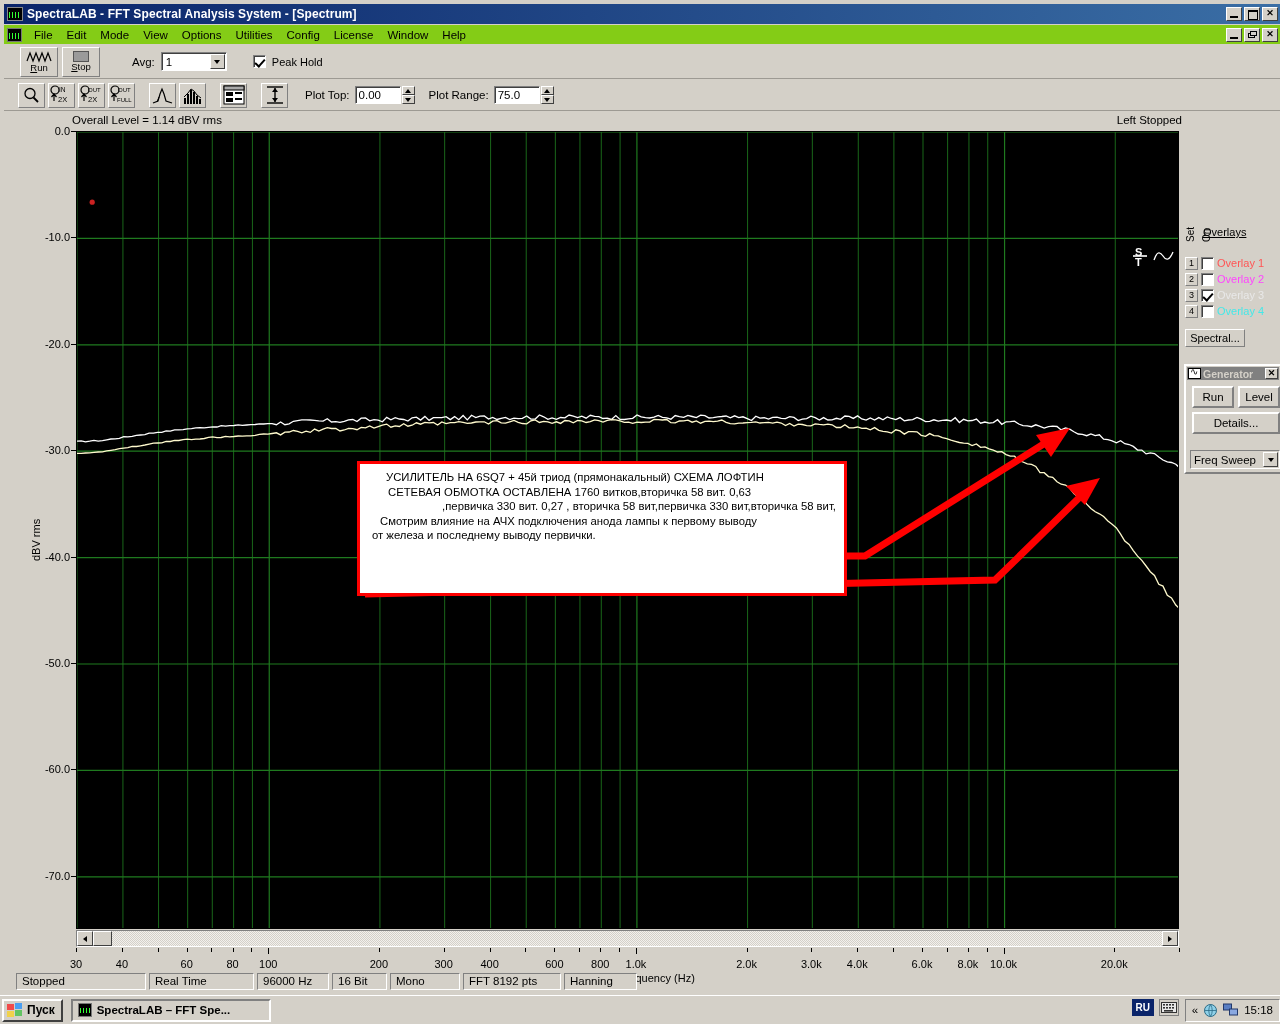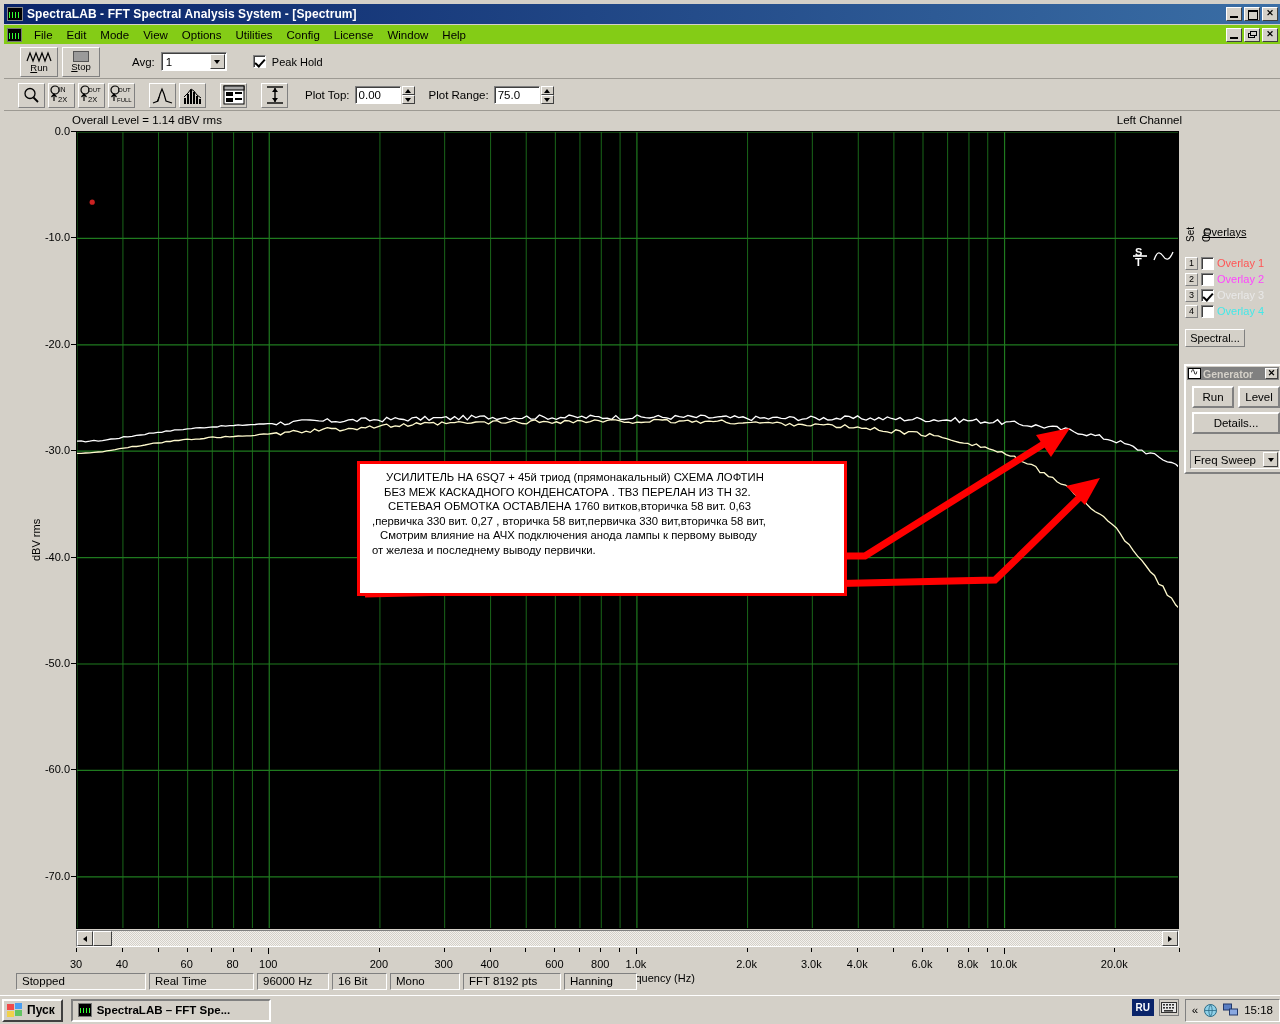--- a/index.html
+++ b/index.html
@@ -274,21 +274,21 @@
   
   .annot-box {
     position:absolute; left:357px; top:461px; width:490px; height:135px;
     background:#fff; border:3px solid #ff0000;
     padding:6px 8px 0 12px;
   }
   .annot-line { font-size:11.3px; color:#000; line-height:14.6px; white-space:nowrap; }
   .annot-line.i1 { padding-left: 14px; }
   .annot-line.i2 { padding-left: 12px; }
   .annot-line.i3 { padding-left: 16px; }
-  .annot-line.i4 { padding-left: 0px; }
+  .annot-line.i4 { padding-left: 0px; text-align: right; }
   .annot-line.i5 { padding-left: 4px; }
   .annot-line.i6 { padding-left: 8px; }
   .annot-line.i7 { padding-left: 0px; }
 
   .arrows { position:absolute; left:0; top:0; width:1280px; height:1024px; pointer-events:none; }
 </style>
 </head>
 <body>
 
 <div class="app">
@@ -442,21 +442,21 @@
           </div>
         <div>
             <span class="tri-down"></span>
           </div>
       </div>
     </div>
 
     <div class="plotwrap">
 
       <div class="overall-level">Overall Level = 1.14 dBV rms</div>
-      <div class="left-channel">Left Channel</div>
+      <div class="left-channel">Left Stopped</div>
 
       <div class="yaxis">
           <div class="ytick" style="top: 0px;">0.0</div>
           <div class="ytick-mark" style="top: 0px;"></div>
           <div class="ytick" style="top: 106.4px;">-10.0</div>
           <div class="ytick-mark" style="top: 106.4px;"></div>
           <div class="ytick" style="top: 212.8px;">-20.0</div>
           <div class="ytick-mark" style="top: 212.8px;"></div>
           <div class="ytick" style="top: 319.2px;">-30.0</div>
           <div class="ytick-mark" style="top: 319.2px;"></div>
@@ -648,21 +648,20 @@
 
     <path d="M838 556 L865 556 L1050 440" stroke="#ff0000" stroke-width="7" fill="none" stroke-linejoin="miter"></path>
     <polygon points="1070,428 1036,435 1051,457" fill="#ff0000"></polygon>
 
     <path d="M365 594 L995 580 L1082 495" stroke="#ff0000" stroke-width="7" fill="none" stroke-linejoin="miter"></path>
     <polygon points="1100,478 1066,486 1085,505" fill="#ff0000"></polygon>
   </svg>
 
   <div class="annot-box">
     <div class="annot-line i1">УСИЛИТЕЛЬ  НА  6SQ7 + 45й  триод  (прямонакальный)  СХЕМА  ЛОФТИН</div>
-    <div class="annot-line i2">БЕЗ  МЕЖ КАСКАДНОГО  КОНДЕНСАТОРА . ТВ3  ПЕРЕЛАН ИЗ  ТН 32.</div>
     <div class="annot-line i3">СЕТЕВАЯ  ОБМОТКА ОСТАВЛЕНА  1760 витков,вторичка 58 вит. 0,63</div>
     <div class="annot-line i4">,первичка 330 вит. 0,27  , вторичка 58 вит,первичка 330 вит,вторичка 58 вит,</div>
     <div class="annot-line i6">Смотрим  влияние  на  АЧХ  подключения анода лампы к первому  выводу</div>
     <div class="annot-line i7">от  железа и последнему  выводу первички.</div>
   </div>
 
   <div class="taskbar">
     <div class="start-btn">
       <span class="win-logo">
         <i style="background:#f14a4a;left:0;top:1px;"></i>

